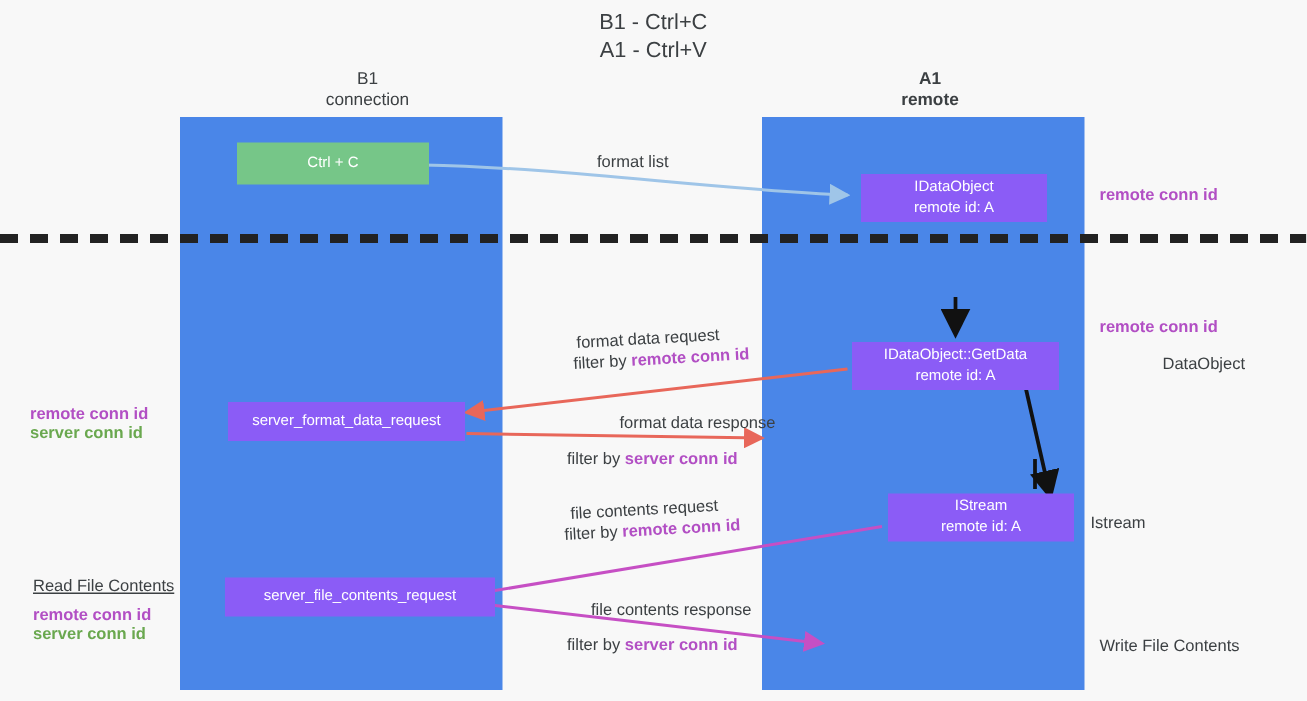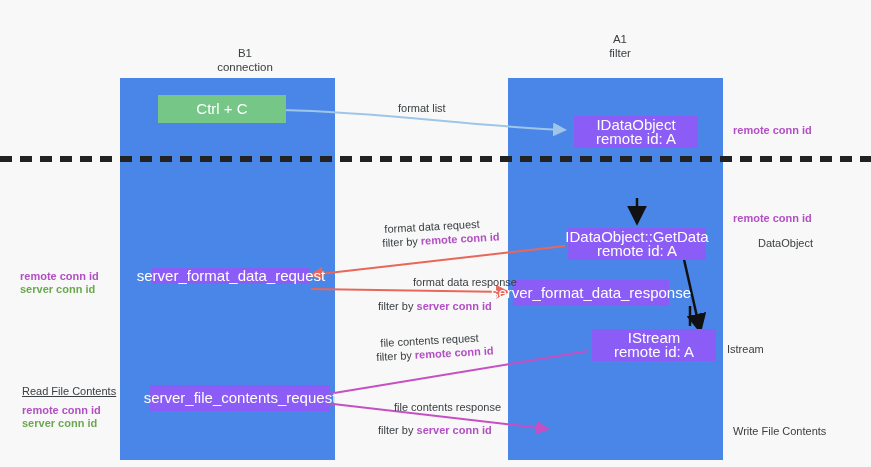--- a/index.html
+++ b/index.html
@@ -49,21 +49,21 @@
 
   
   .box {
     position: absolute;
     box-sizing: border-box;
     display: flex;
     flex-direction: column;
     align-items: center;
     justify-content: center;
     color: #ffffff;
-    font-size: 15px;
+    font-size: 10px;
     line-height: 14px;
     text-align: center;
     white-space: pre;
   }
   .box.green  { background: #76c688; }
   .box.orange { background: #8b5cf6; }
 
   
   .lbl {
     position: absolute;
@@ -98,24 +98,26 @@
     height: 6px;
     background-image: repeating-linear-gradient(
       to right, #222 0 12px, transparent 12px 20px);
   }
 </style>
 </head>
 <body>
 
 <div id="canvas">
 
+  <div class="title">B1 - Ctrl+C
+A1 - Ctrl+V</div>
 
   <div class="col-head" style="left:155px; top:46px; width:180px;"><span>B1</span><br><span>connection</span></div>
 
-  <div class="col-head" style="left:530px; top:32px; width:180px;"><span>A1</span><br><span>filter</span></div>
+  <div class="col-head" style="left:530px; top:46px; width:180px;font-weight:bold;"><span>A1</span><br><span>remote</span></div>
 
   <div class="lane" style="left:120px; top:78px; width:215px; height:382px;"></div>
   <div class="lane" style="left:508px; top:78px; width:215px; height:382px;"></div>
 
   <svg class="overlay" viewBox="0 0 871 467">
     <defs>
       <marker id="ah-blue" markerWidth="7" markerHeight="7" refX="6" refY="3.5" orient="auto">
           <path d="M0,0 L7,3.5 L0,7 z" fill="#9fc5e8"></path>
         </marker>
       <marker id="ah-red" markerWidth="7" markerHeight="7" refX="6" refY="3.5" orient="auto">
@@ -150,23 +152,22 @@
 
   <div class="box green" style="left:158px; top:95px; width:128px; height:28px;">Ctrl + C</div>
 
   <div class="box orange" style="left:574px; top:116px; width:124px; height:32px;">IDataObject
 remote id: A</div>
 
 
   <div class="box orange" style="left:568px; top:228px; width:138px; height:32px;">IDataObject::GetData
 remote id: A</div>
 
-  <div class="box orange" style="left:152px; top:268px; width:158px; height:16px;">server_format_data_request</div>
-
-  <div class="box orange" style="left:513px; top:280px; width:156px; height:26px;">server_format_data_response</div>
+  <div class="box orange" style="left:152px; top:268px; width:158px; height:26px;">server_format_data_request</div>
+
 
   <div class="box orange" style="left:592px; top:329px; width:124px; height:32px;">IStream
 remote id: A</div>
 
   <div class="box orange" style="left:150px; top:385px; width:180px; height:26px;">server_file_contents_request</div>
 
 
   <div class="lbl" style="left:398px; top:101px;">format list</div>
 
   <div class="lbl rot" style="left:384px; top:222px; transform:rotate(-3.2deg);">format data request</div>
@@ -178,21 +179,21 @@
   <div class="lbl rot" style="left:380px; top:336px; transform:rotate(-3.2deg);">file contents request</div>
   <div class="lbl rot" style="left:376px; top:350px; transform:rotate(-3.2deg);"><span>filter by </span><span class="purple-in">remote conn id</span></div>
 
   <div class="lbl" style="left:394px; top:400px;">file contents response</div>
   <div class="lbl" style="left:378px; top:423px;"><span>filter by </span><span class="purple-in">server conn id</span></div>
 
   <div class="lbl purple" style="left:733px; top:123px;">remote conn id</div>
 
   <div class="lbl purple" style="left:733px; top:211px;">remote conn id</div>
 
-  <div class="lbl dark" style="left:758px; top:236px;">DataObject</div>
+  <div class="lbl dark" style="left:775px; top:236px;">DataObject</div>
 
   <div class="lbl dark" style="left:727px; top:342px;">Istream</div>
 
   <div class="lbl dark" style="left:733px; top:424px;text-align:center;">Write File Contents</div>
 
   <div class="lbl purple" style="left:20px; top:269px;">remote conn id</div>
   <div class="lbl green" style="left:20px; top:282px;">server conn id</div>
 
   <div class="lbl dark" style="left:22px; top:384px;text-decoration:underline;">Read File Contents</div>
   <div class="lbl purple" style="left:22px; top:403px;">remote conn id</div>

